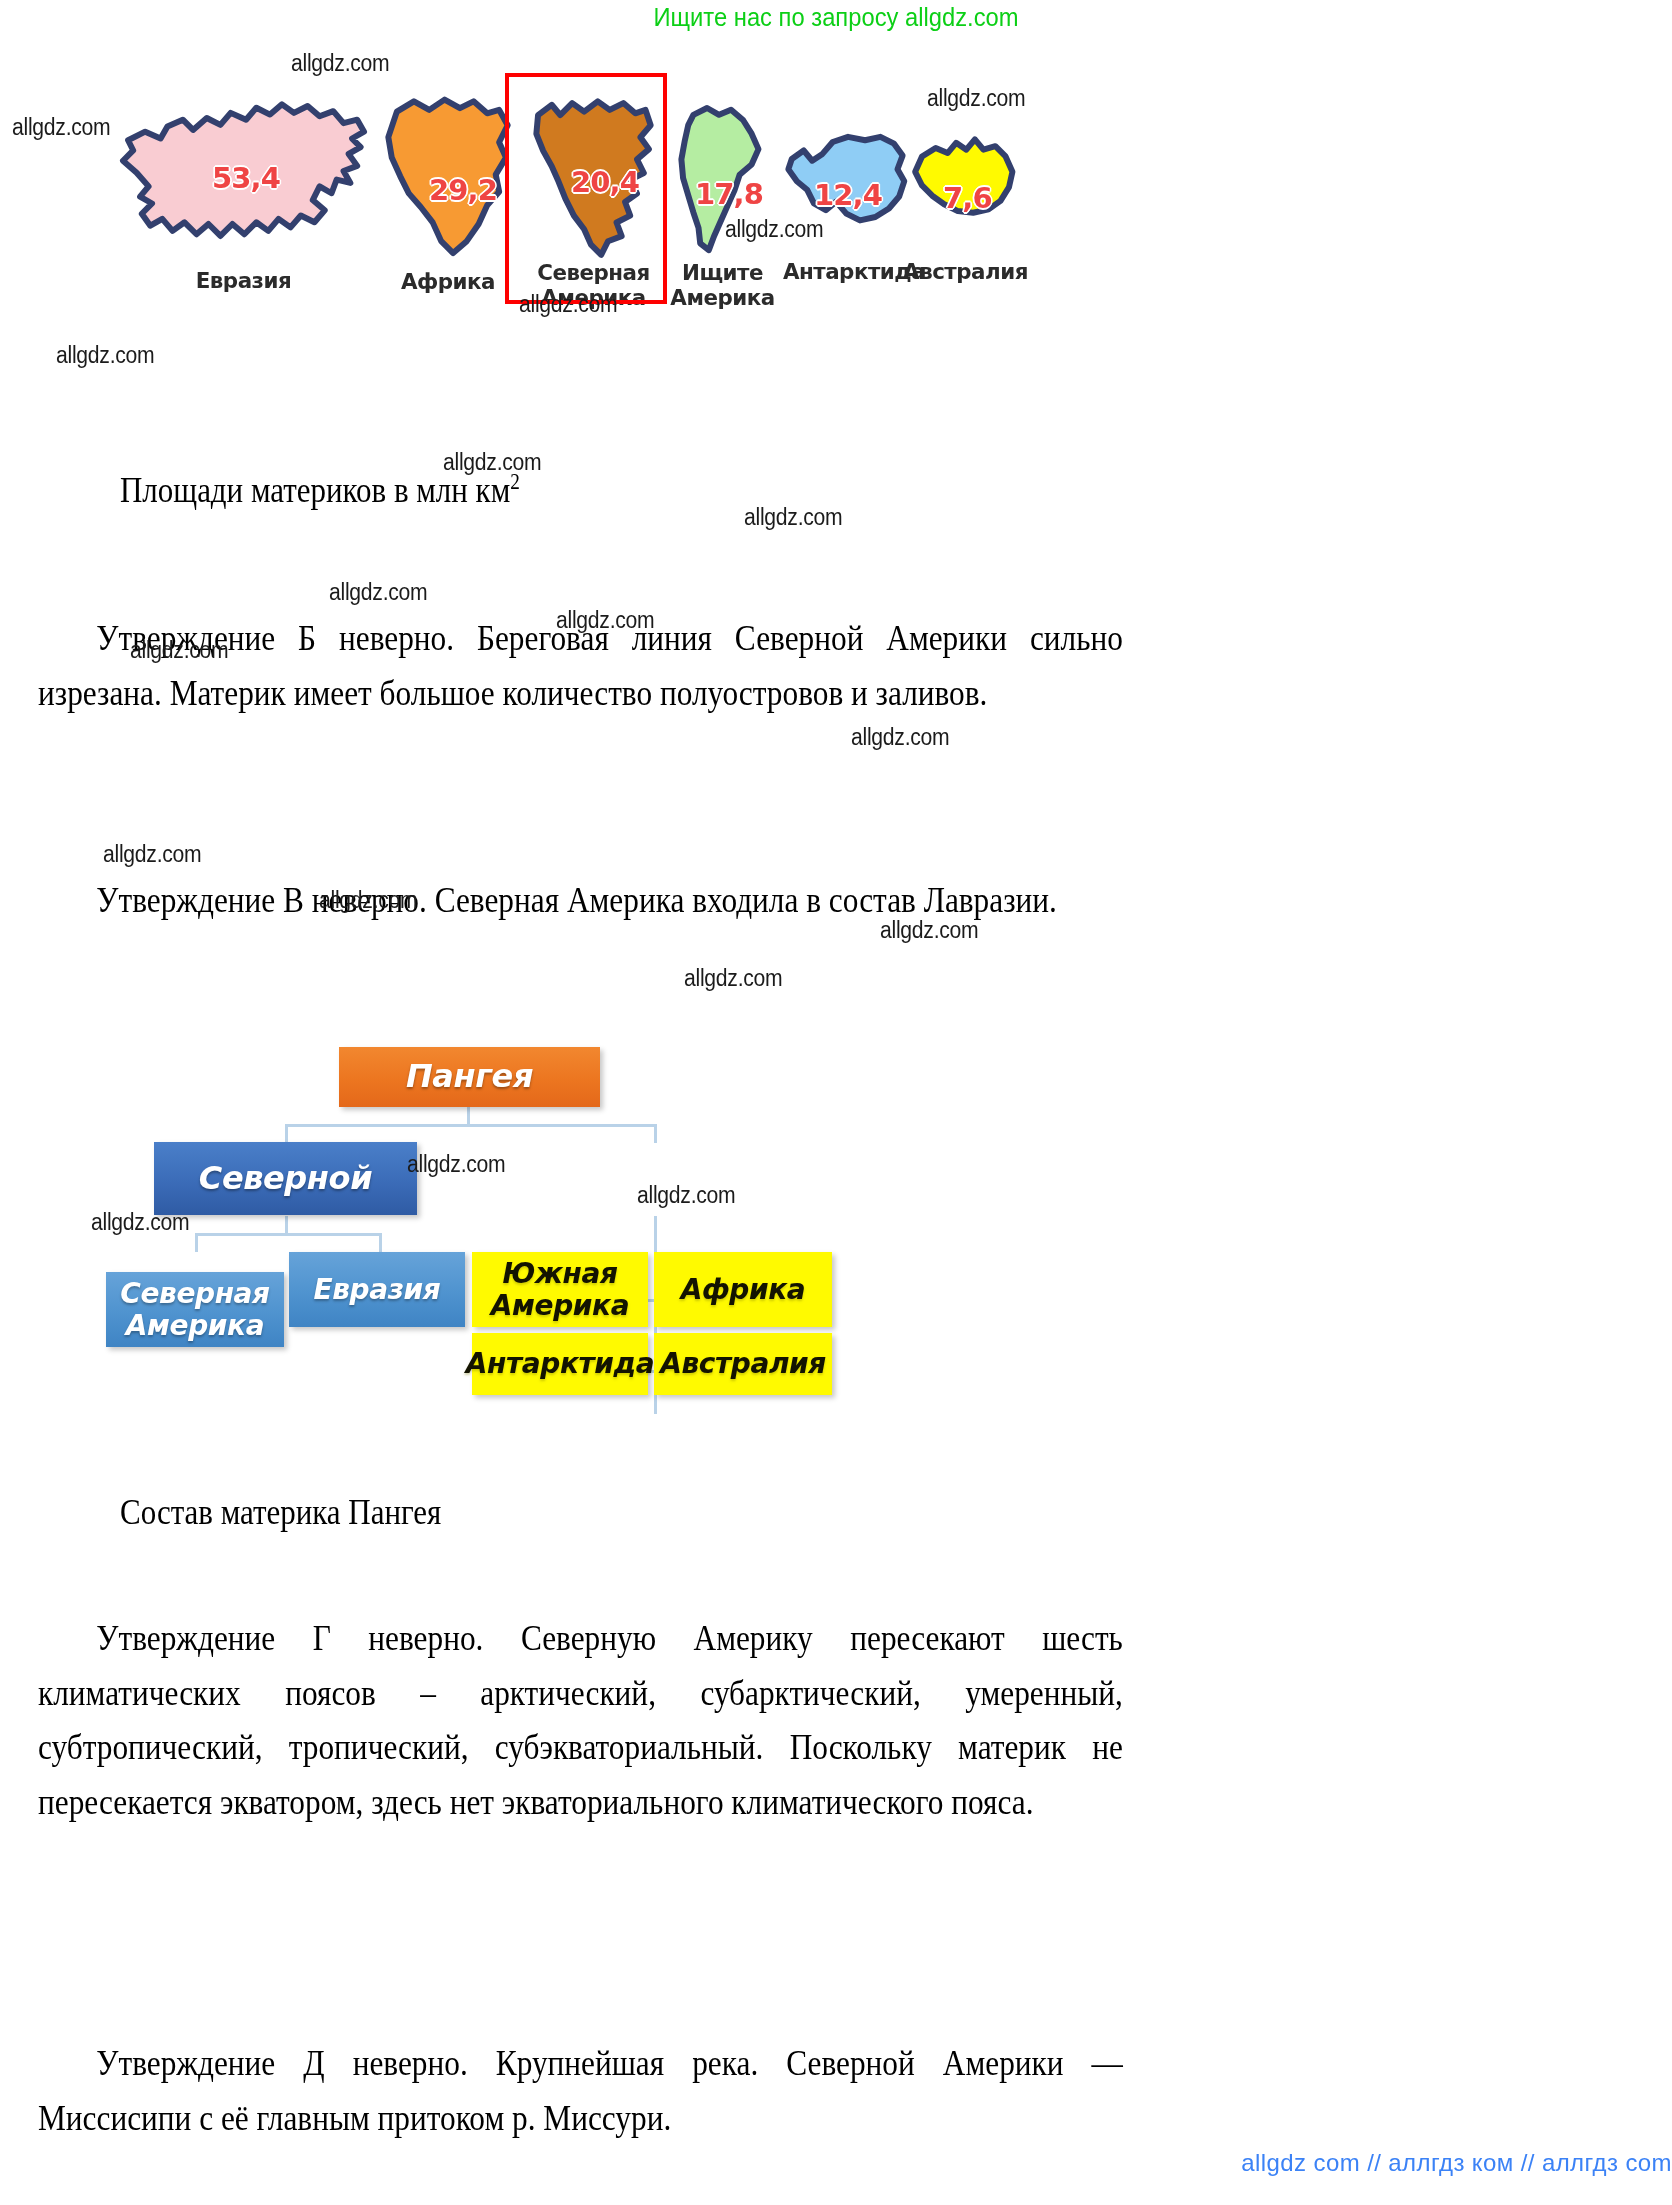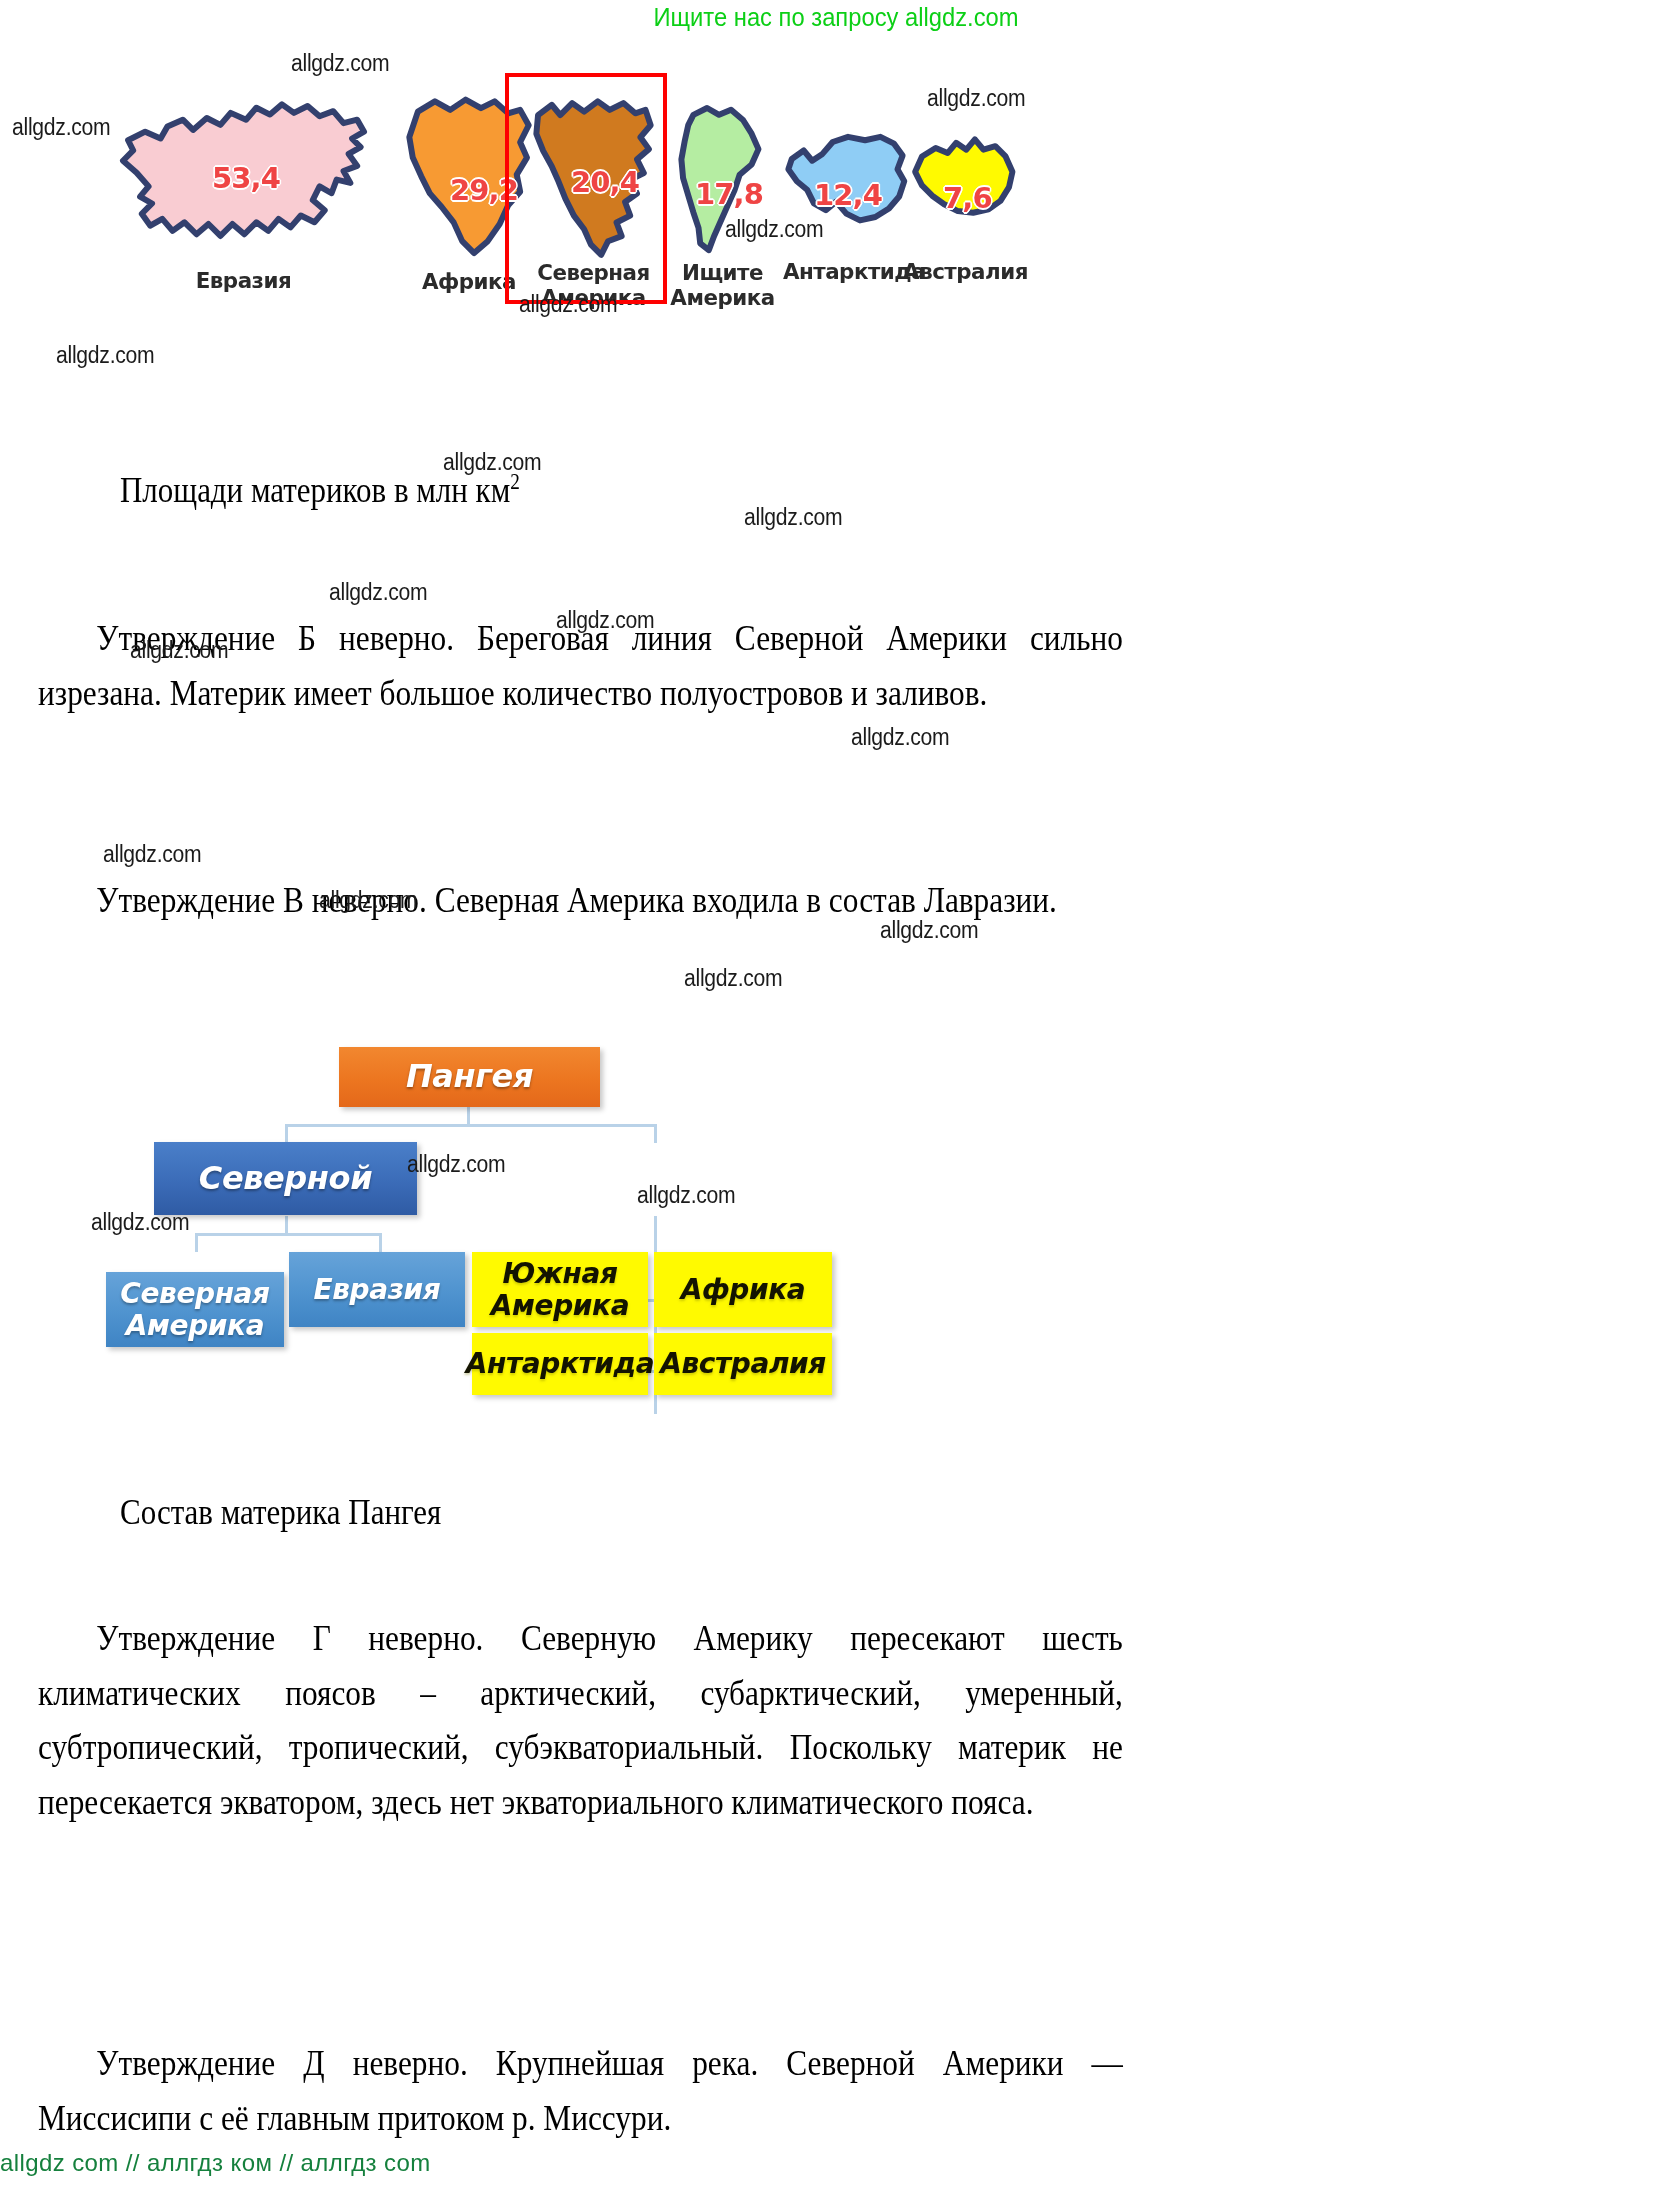--- a/index.html
+++ b/index.html
@@ -33,24 +33,24 @@
     font-family:"Liberation Sans", sans-serif;
     font-size:25px;
     color:#0ccf16;
     white-space:nowrap;
     transform:scaleX(.95);
   }
   .wm-foot{
     position:absolute;
     left:0;width:1672px;
     top:2149px;
-    text-align:left;
+    text-align:right;
     font-family:"Liberation Sans", sans-serif;
     font-size:24px;
-    color:#15803d;
+    color:#3b82f6;
     letter-spacing:0.4px;
     white-space:nowrap;
   }
 
   
   .fig-continents{
     position:absolute;
     left:0; top:60px;
     width:1672px; height:419px;
   }
@@ -192,21 +192,21 @@
                    L260,20 L272,34 L288,30 L296,44 L282,52 L292,62 L278,70 L288,84 L272,90
                    L280,104 L264,100 L258,116 L244,108 L236,124 L250,136 L238,150 L222,142
                    L210,156 L196,146 L184,160 L170,150 L156,164 L142,152 L128,166 L114,152
                    L100,164 L86,150 L72,160 L60,146 L46,154 L36,140 L48,128 L34,120 L44,108 Z" fill="#f9ccd2" stroke="#33406e" stroke-width="7" stroke-linejoin="round"></path>
         </svg>
       </span>
       <span class="val" style="left:101px; top:67px;">53,4</span>
       <span class="cname" style="top:176px;">Евразия</span>
     </div>
 
-    <div class="cont" style="left:392px; top:26px; width:154px;">
+    <div class="cont" style="left:371px; top:26px; width:154px;">
       <span class="shape">
         <svg width="154" height="179" viewBox="0 0 180 210">
           <path d="M30,30 L50,18 L68,28 L86,16 L104,26 L120,18 L136,32 L150,28 L160,46
                    L150,66 L158,84 L146,104 L150,124 L136,140 L126,162 L112,182 L96,196
                    L82,182 L72,160 L58,142 L44,126 L34,106 L24,84 L20,60 Z" fill="#f79a33" stroke="#33406e" stroke-width="7" stroke-linejoin="round"></path>
         </svg>
       </span>
       <span class="val" style="left:58px; top:87px;">29,2</span>
       <span class="cname" style="top:185px;">Африка</span>
     </div>

